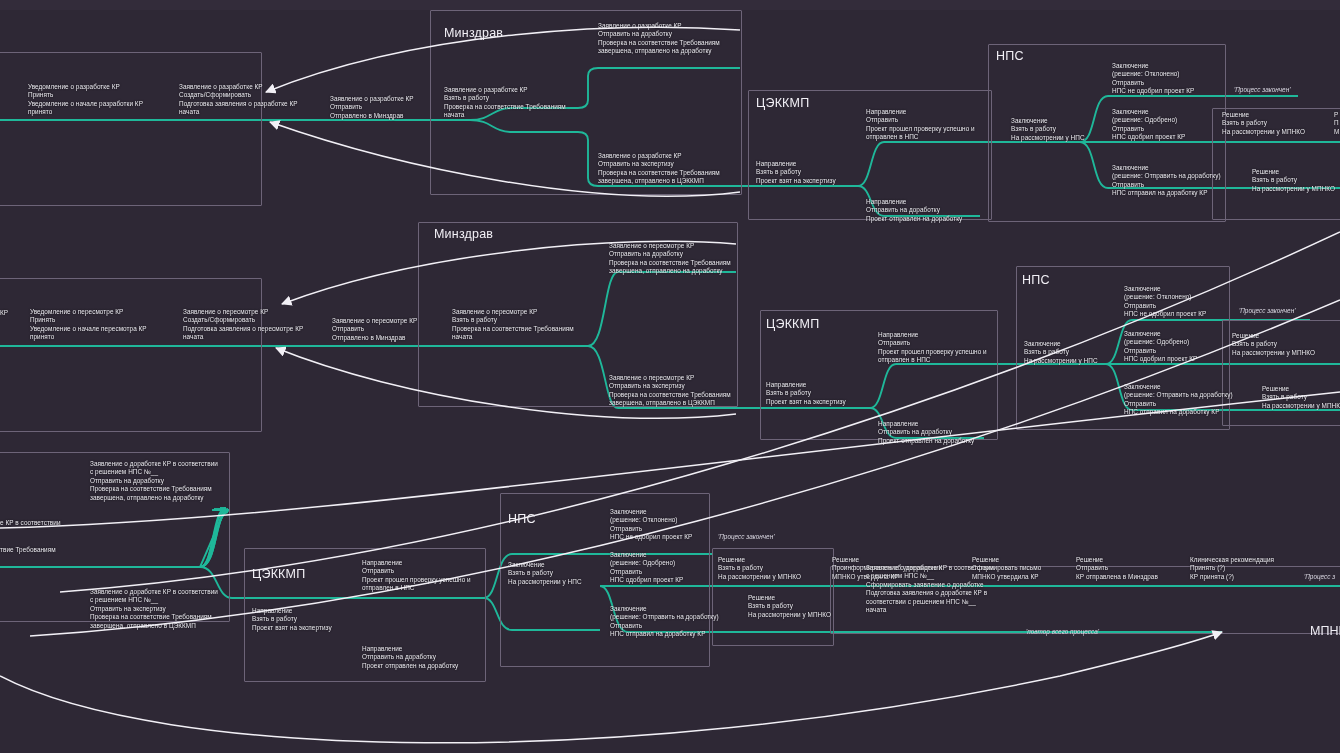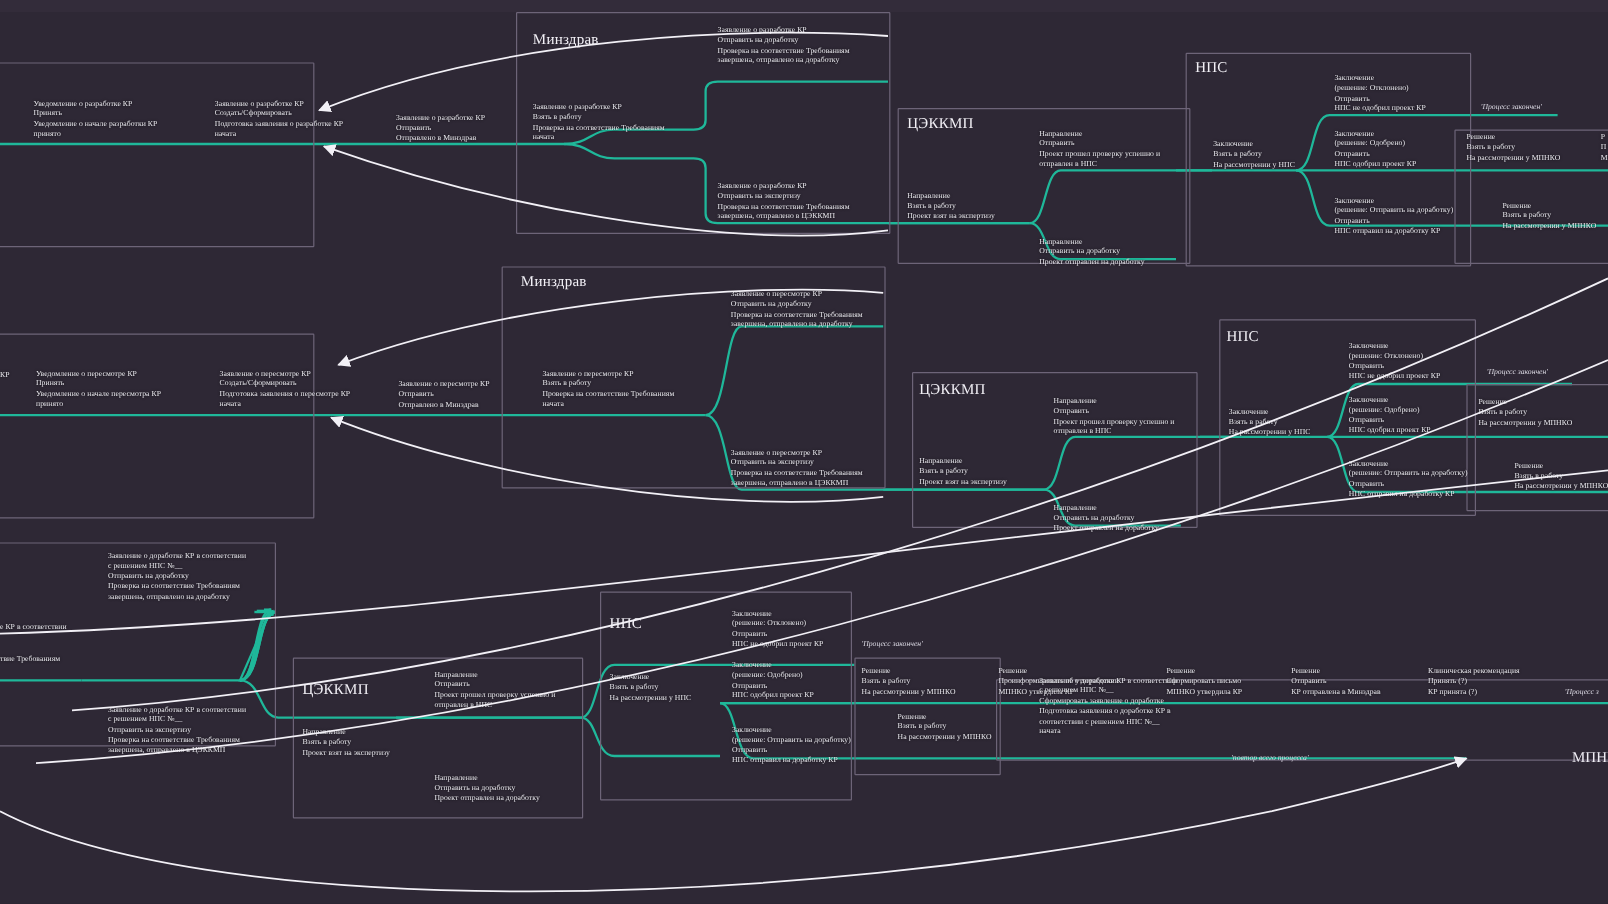--- a/index.html
+++ b/index.html
@@ -6,21 +6,20 @@
   html,body{margin:0;padding:0;background:#2b2532;}
   body{
     width:1340px;height:753px;overflow:hidden;position:relative;
     font-family:"Liberation Sans","DejaVu Sans",sans-serif;
     color:#e9e6ee;
   }
   #canvas{
     position:absolute;left:0;top:0;width:1340px;height:753px;
     background:#2e2835;
     overflow:hidden;
-    font-family:Liberation Serif, serif;
   }
   
   .band{position:absolute;left:0;width:1340px;background:#2a242f;}
 
   svg.layer{position:absolute;left:0;top:0;width:1340px;height:753px;overflow:visible;}
   svg.layer.flows{z-index:2;}
   svg.layer.arcs{z-index:6;}
 
   .pool{
     position:absolute;border:1px solid #6d6478;border-radius:1px;

